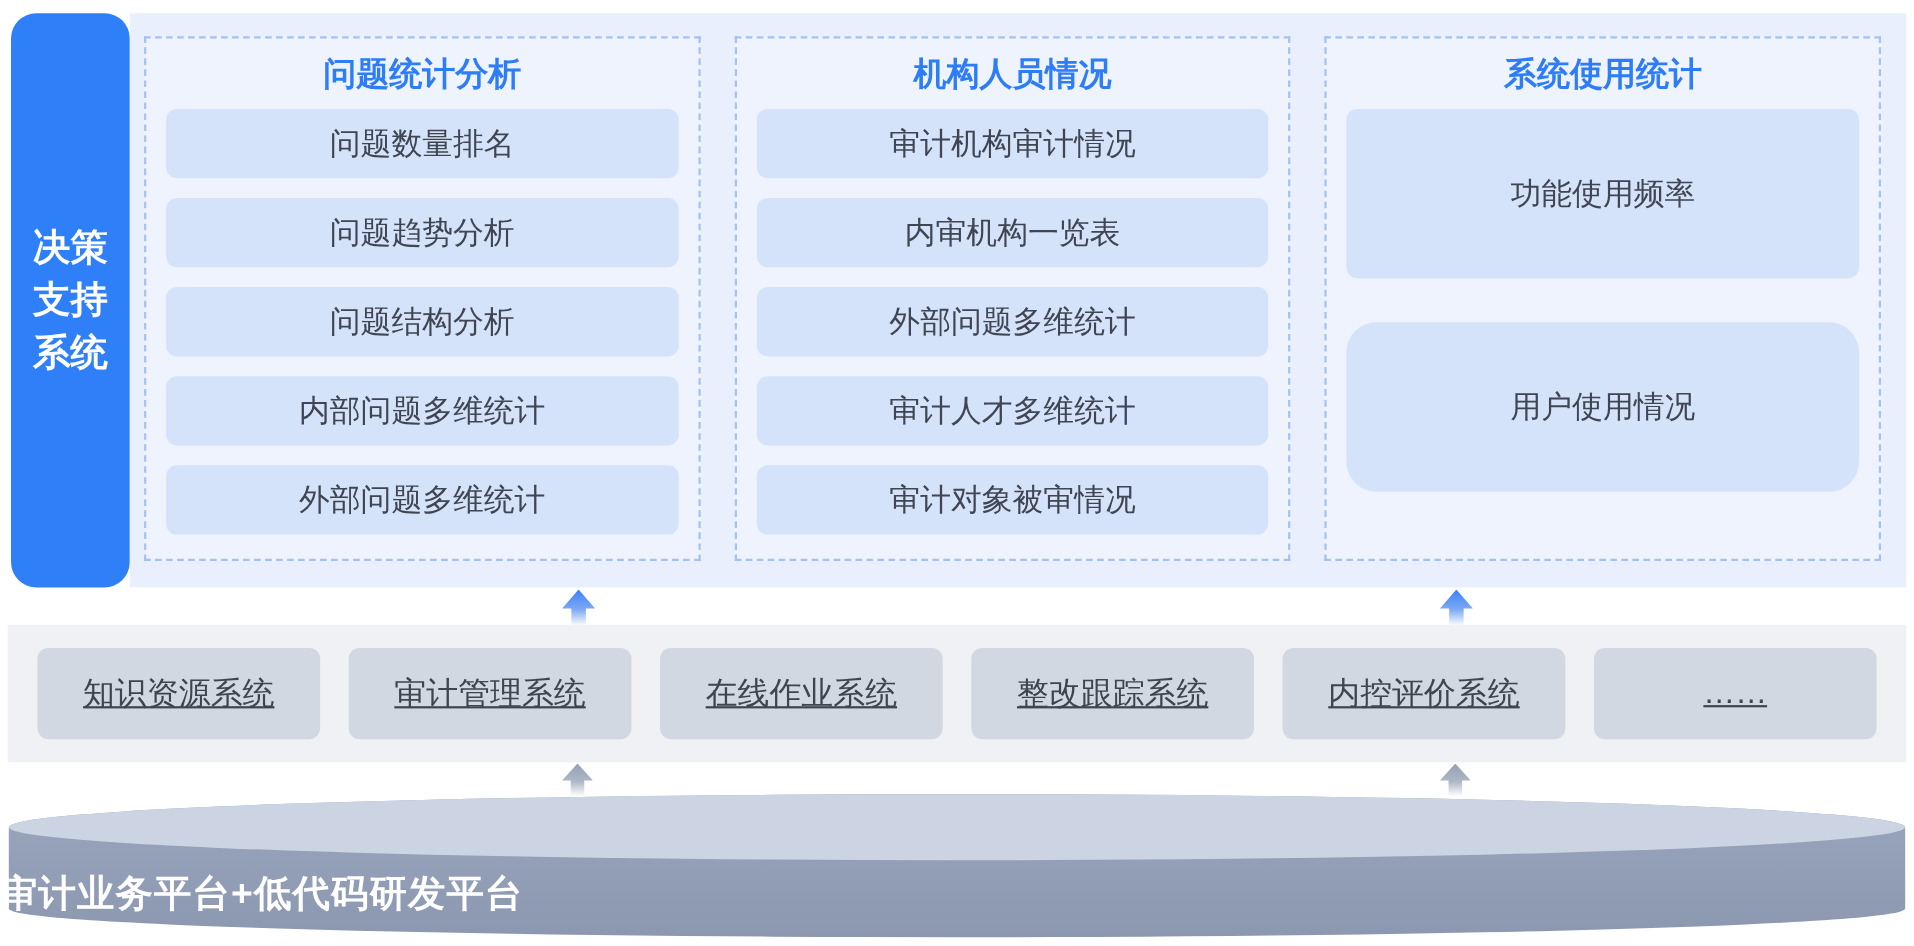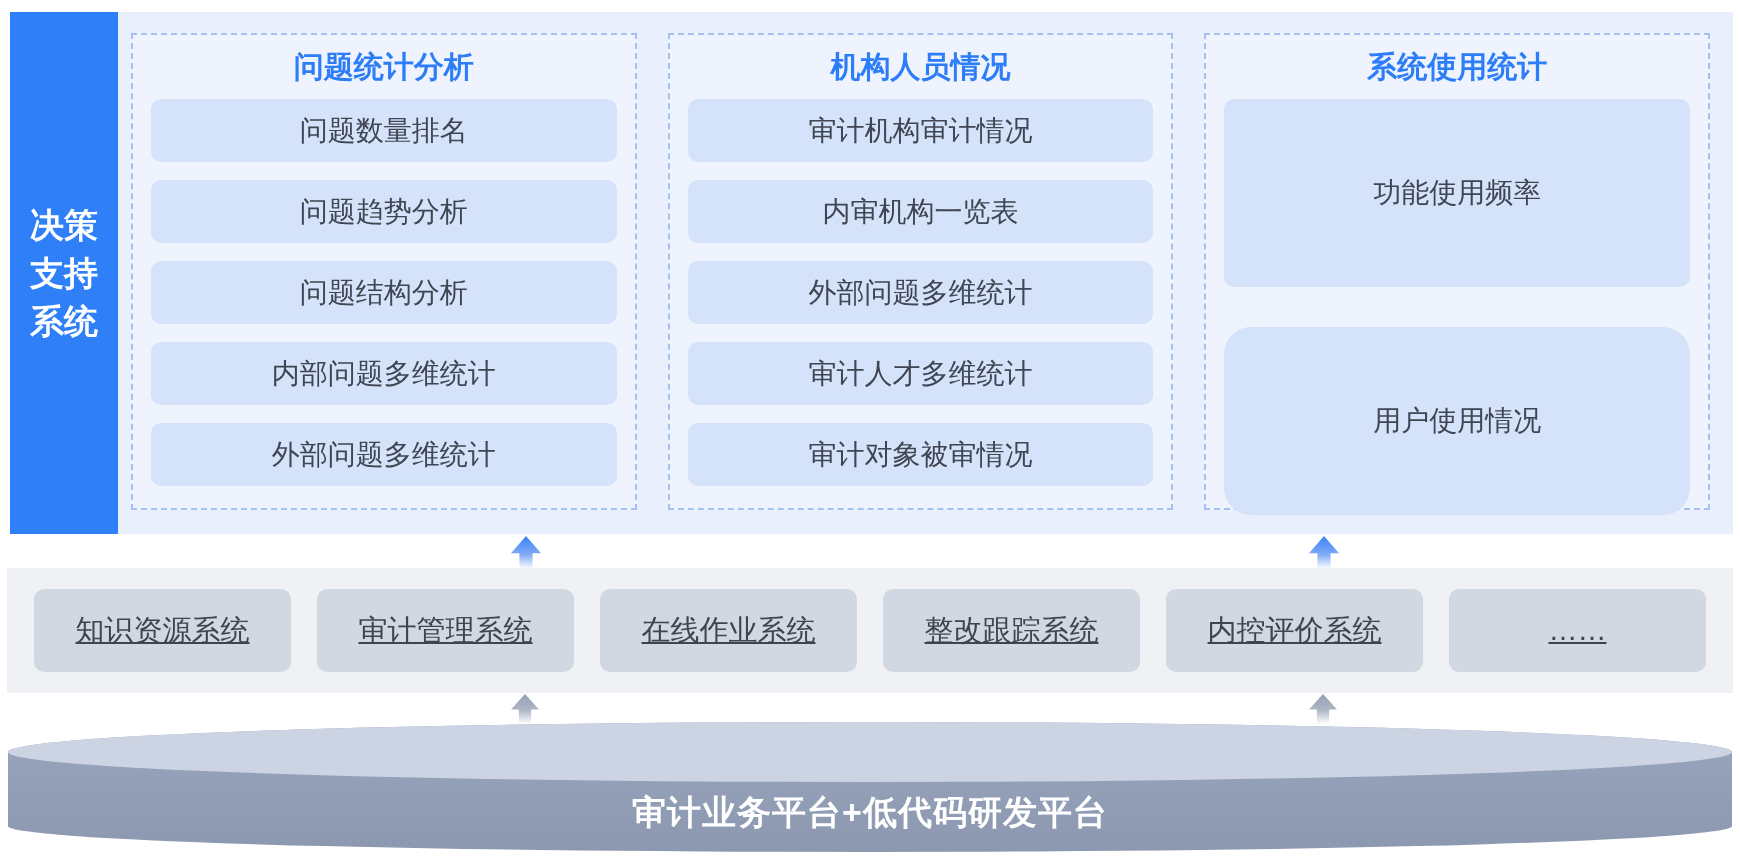--- a/index.html
+++ b/index.html
@@ -2,51 +2,51 @@
 <html><head>
 <meta charset="utf-8">
 <style>
   html,body{margin:0;padding:0;background:#ffffff;}
   body{font-family:"Liberation Sans","DejaVu Sans",sans-serif;}
   .stage{position:relative;width:1740px;height:860px;background:#ffffff;overflow:hidden;}
 
   
   .top-section{position:absolute;left:10px;top:12px;width:1723px;height:522px;display:flex;}
   .sidebar{width:108px;background:#2f80f8;color:#ffffff;display:flex;flex-direction:column;
-           justify-content:center;align-items:center;font-weight:bold;font-size:34px;line-height:48px;}
+           justify-content:center;align-items:center;font-weight:bold;font-size:34px;line-height:48px;border-radius:23px;}
   .panel{flex:1;background:#e9effc;box-sizing:border-box;padding:21px 23px 24px 13px;display:flex;gap:31px;}
   .column{flex:1;box-sizing:border-box;border:2px dashed #a3c2ef;background:#eef3fd;
           display:flex;flex-direction:column;align-items:center;padding:0 18px 18px 18px;}
   .col-title{height:64px;display:flex;align-items:center;justify-content:center;
              font-size:30px;font-weight:bold;color:#2c7df7;flex:none;}
   .item{width:100%;height:63px;flex:none;margin-bottom:18px;border-radius:10px;background:#d5e3fa;
         display:flex;align-items:center;justify-content:center;font-size:28px;color:#3f4552;}
   .item:last-child{margin-bottom:0;}
-  .item.tall{height:188px;margin-bottom:40px;}
+  .item.tall{height:154px;margin-bottom:40px;}
   .item.tall:last-child{margin-bottom:0;border-radius:27px;}
 
   
   .up-arrow{position:absolute;width:30px;height:33px;
             clip-path:polygon(50% 0,100% 52%,72% 52%,72% 100%,28% 100%,28% 52%,0 52%);}
   .arrow-blue{background:linear-gradient(to bottom,#3b82f7 0%,#7fa9f5 55%,rgba(190,214,250,0) 100%);}
   .arrow-gray{background:linear-gradient(to bottom,#94a0b4 0%,#aeb7c6 55%,rgba(200,206,218,0) 100%);}
   .a1{left:511px;top:536px;}
   .a2{left:1309px;top:536px;}
   .a3{left:511px;top:694px;width:28px;height:30px;}
   .a4{left:1309px;top:694px;width:28px;height:30px;}
 
   
   .mid-band{position:absolute;left:7px;top:568px;width:1726px;height:125px;background:#eff1f4;
             box-sizing:border-box;display:flex;align-items:center;gap:26px;padding:0 27px;}
   .sys-box{flex:1;height:83px;background:#d2d8e1;border-radius:10px;display:flex;align-items:center;
            justify-content:center;font-size:29px;color:#3e4450;text-decoration:underline;}
 
   
   .cyl{position:absolute;left:0;top:710px;width:1740px;height:150px;}
-  .platform-label{position:absolute;left:0;top:790px;width:1740px;text-align:center;
+  .platform-label{position:absolute;left:0;top:790px;width:1740px;text-align:left;
                   font-size:34px;font-weight:bold;color:#ffffff;letter-spacing:1px;}
 </style>
 </head>
 <body>
 
 <div class="stage">
 
   <div class="top-section">
     <div class="sidebar">
       <div>决策</div>

